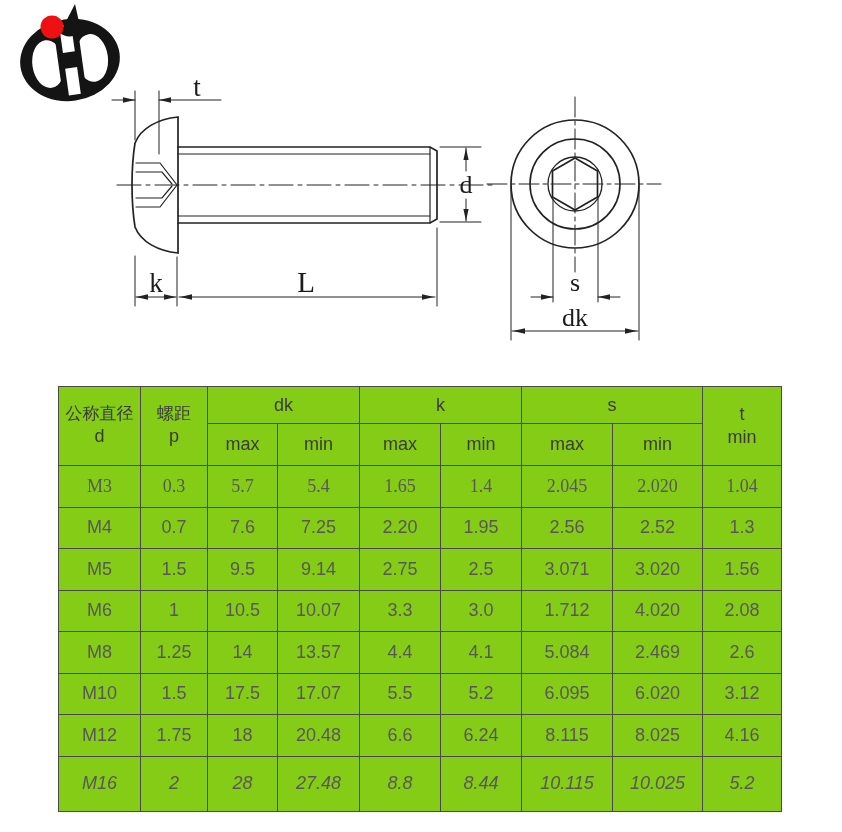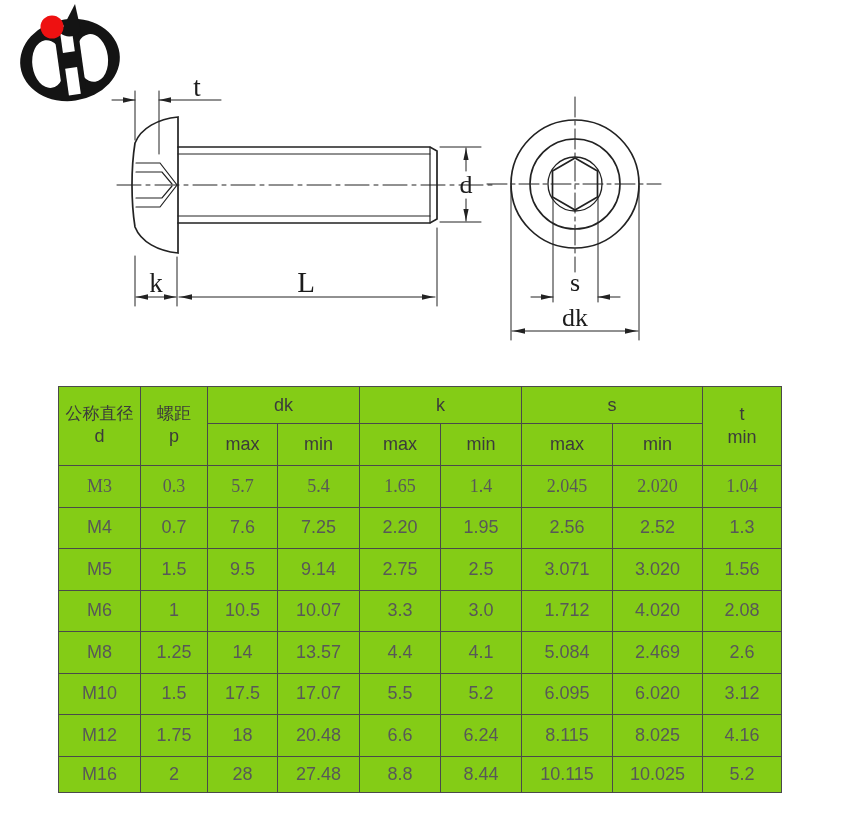--- a/index.html
+++ b/index.html
@@ -227,21 +227,21 @@
           <td>M12</td>
           <td>1.75</td>
           <td>18</td>
           <td>20.48</td>
           <td>6.6</td>
           <td>6.24</td>
           <td>8.115</td>
           <td>8.025</td>
           <td>4.16</td>
         </tr>
-        <tr style="height: 36px;">
+        <tr style="height: 55px; font-style: italic;">
           <td>M16</td>
           <td>2</td>
           <td>28</td>
           <td>27.48</td>
           <td>8.8</td>
           <td>8.44</td>
           <td>10.115</td>
           <td>10.025</td>
           <td>5.2</td>
         </tr>

